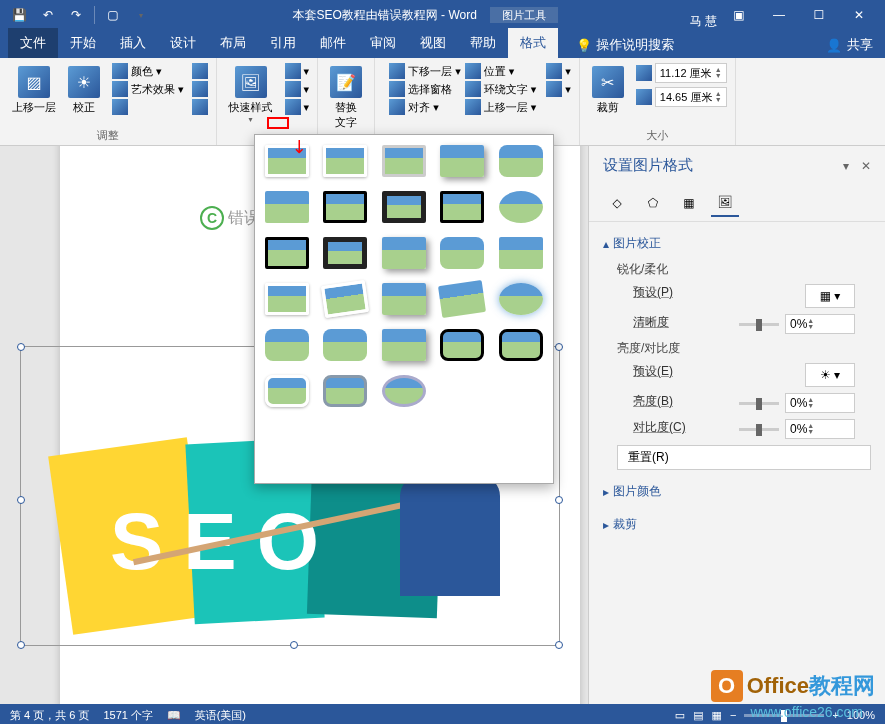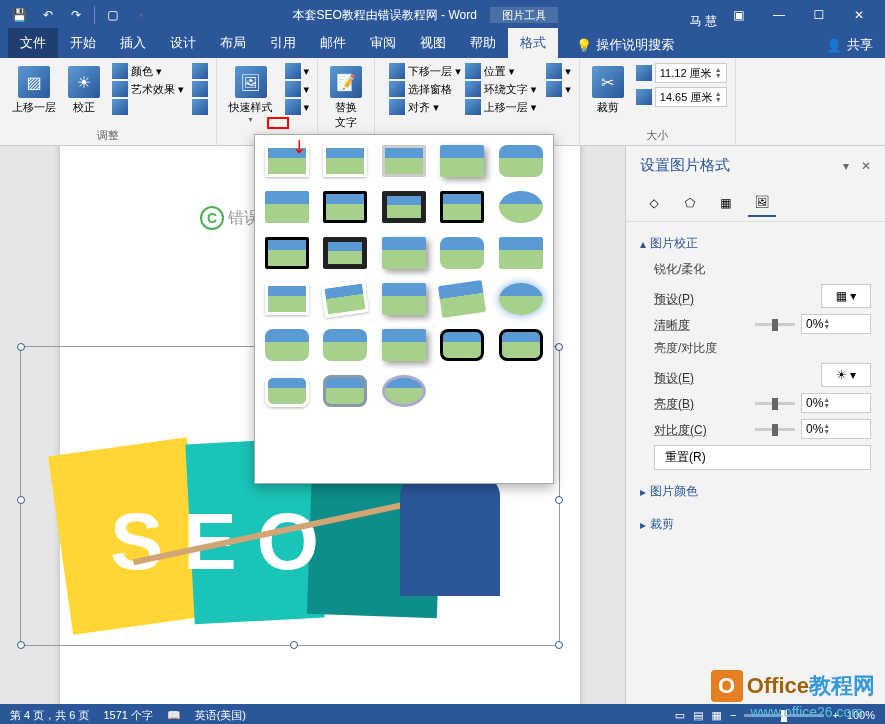--- a/index.html
+++ b/index.html
@@ -74,33 +74,33 @@
     .st-frame-thk { border: 5px solid #222; }
     .st-oval { border-radius: 50%; overflow: hidden; }
     .st-round { border-radius: 8px; }
     .st-shadow { box-shadow: 3px 3px 6px rgba(0,0,0,0.4); }
     .st-glow { box-shadow: 0 0 8px rgba(91,155,213,0.8); }
     .st-tilt { transform: rotate(-8deg); }
     .red-arrow { position: absolute; left: 292px; top: 135px; color: red; font-size: 18px; z-index: 101; transform: rotate(45deg); }
     .highlight-box { position: absolute; left: 267px; top: 117px; width: 22px; height: 12px; border: 2px solid red; z-index: 99; }
     
     
-    .right-panel { width: 260px; background: #f3f3f3; border-left: 1px solid #ccc; display: flex; flex-direction: column; font-size: 12px; }
+    .right-panel { width: 297px; background: #f3f3f3; border-left: 1px solid #ccc; display: flex; flex-direction: column; font-size: 12px; }
     .panel-header { padding: 10px 14px; display: flex; align-items: center; justify-content: space-between; }
     .panel-title { font-size: 15px; color: #2b579a; }
     .panel-close { display: flex; gap: 12px; color: #666; }
     .panel-tabs { display: flex; gap: 8px; padding: 4px 14px; border-bottom: 1px solid #ddd; }
     .ptab { width: 28px; height: 28px; display: flex; align-items: center; justify-content: center; cursor: pointer; }
     .ptab.active { border-bottom: 2px solid #2b579a; }
     .panel-body { padding: 10px 14px; flex: 1; overflow: auto; }
     .section { margin-bottom: 10px; }
     .sec-hdr { display: flex; align-items: center; gap: 4px; color: #2b579a; cursor: pointer; padding: 3px 0; }
     .sec-body { padding-left: 14px; margin-top: 6px; }
     .subhead { color: #444; margin: 6px 0; }
-    .field-row { display: flex; align-items: flex-end; justify-content: space-between; margin: 6px 0; }
+    .field-row { display: flex; align-items: flex-start; justify-content: space-between; margin: 6px 16px; }
     .field-label { color: #333; text-decoration: underline; text-decoration-color: #999; }
     .preset-btn { width: 50px; height: 24px; border: 1px solid #ccc; background: white; display: flex; align-items: center; justify-content: center; }
     .slider-ctrl { display: flex; align-items: center; gap: 6px; }
     .slider-track { width: 40px; height: 3px; background: #ccc; position: relative; }
     .slider-thumb { width: 6px; height: 12px; background: #666; position: absolute; left: 17px; top: -4px; }
     .val-input { width: 70px; height: 20px; border: 1px solid #ccc; background: white; display: flex; align-items: center; padding: 0 4px; }
     .reset-btn { padding: 3px 10px; border: 1px solid #ccc; background: white; cursor: pointer; margin-top: 6px; }
     
     
     .statusbar { height: 22px; background: #2b579a; color: white; font-size: 11px; display: flex; align-items: center; padding: 0 10px; gap: 14px; }

